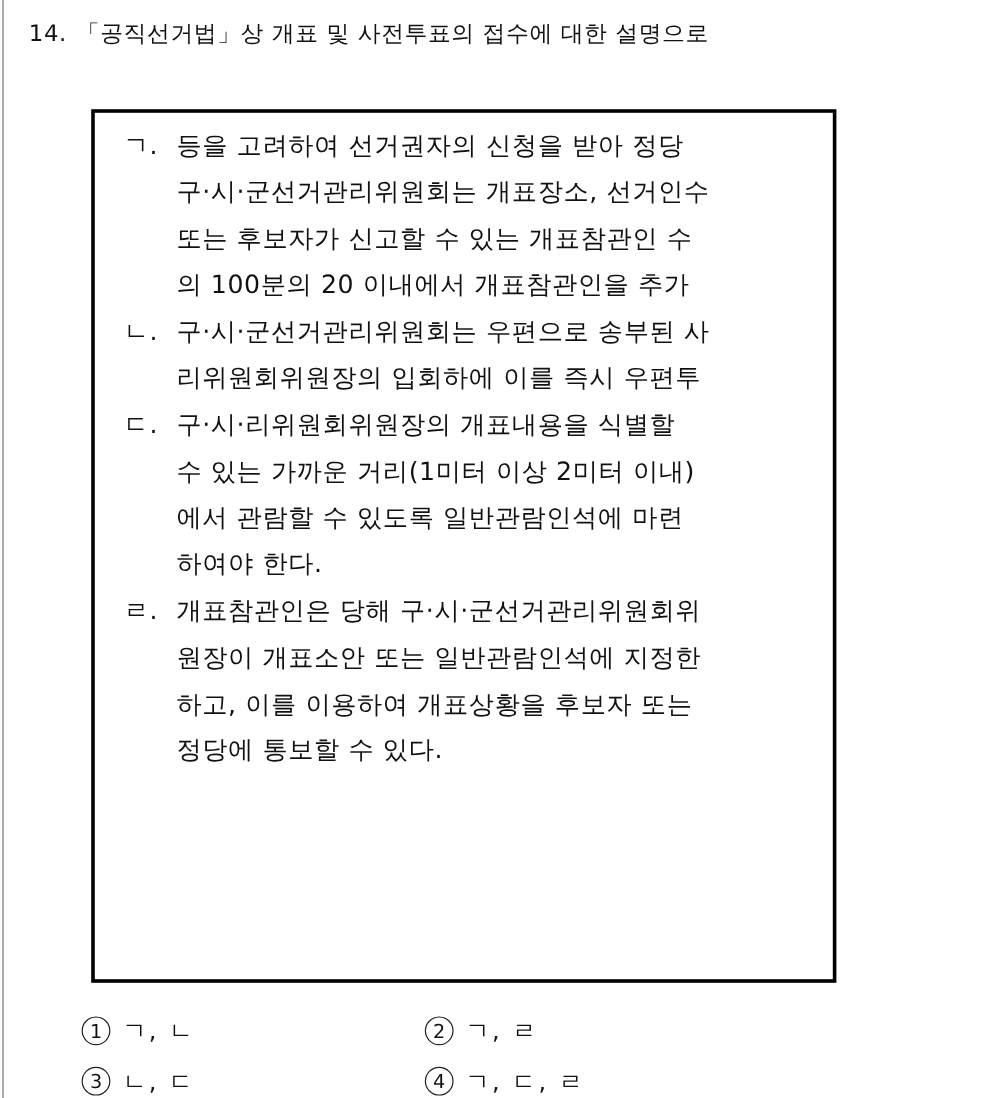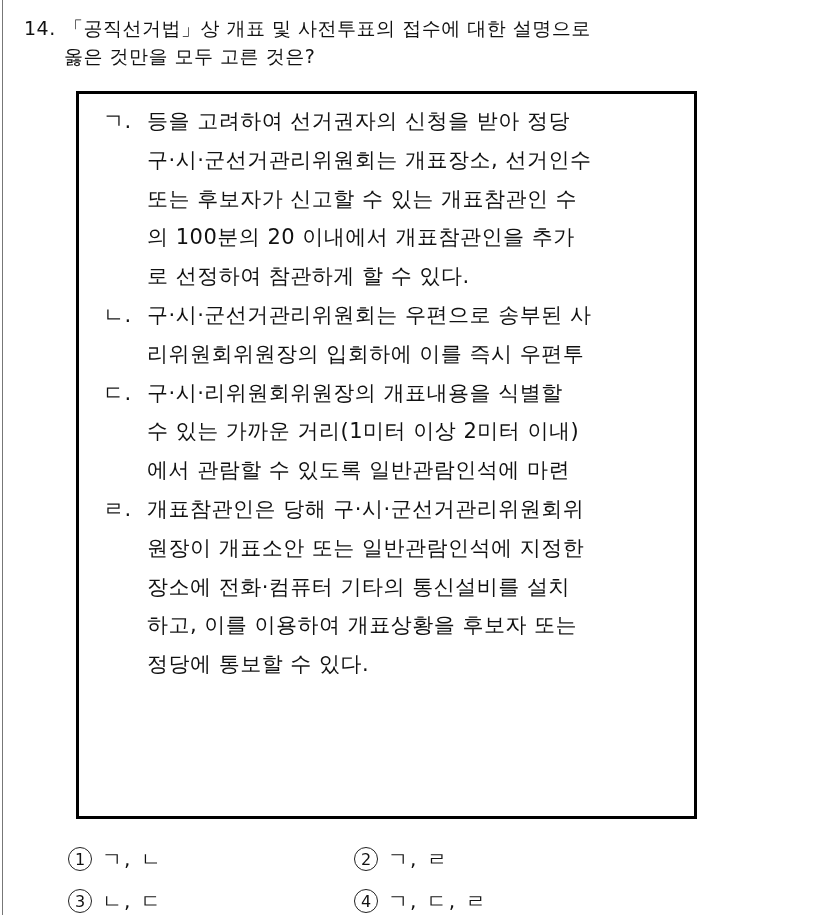--- a/index.html
+++ b/index.html
@@ -24,58 +24,54 @@
 </style>
 </head>
 <body>
 
 <div class="left-rule"></div>
 
 <div class="question">
   <div class="q-line">
     <span class="q-num">14.</span><span>「공직선거법」상 개표 및 사전투표의 접수에 대한 설명으로</span>
   </div>
-  <div class="q-line">
-    <span class="q-indent"></span><span>옳은 것만을 모두 고른 것은?</span>
-  </div>
 </div>
 
 <div class="box">
   <div class="items">
     <div class="item">
       <span class="item-marker">ㄱ.</span>
       <span class="item-text">
         <span class="item-line">등을 고려하여 선거권자의 신청을 받아 정당</span>
         <span class="item-line">구·시·군선거관리위원회는 개표장소, 선거인수</span>
         <span class="item-line">또는 후보자가 신고할 수 있는 개표참관인 수</span>
         <span class="item-line">의 100분의 20 이내에서 개표참관인을 추가</span>
-        <span class="item-line">로 선정하여 참관하게 할 수 있다.</span>
       </span>
     </div>
     <div class="item">
       <span class="item-marker">ㄴ.</span>
       <span class="item-text">
         <span class="item-line">구·시·군선거관리위원회는 우편으로 송부된 사</span>
         <span class="item-line">리위원회위원장의 입회하에 이를 즉시 우편투</span>
       </span>
     </div>
     <div class="item">
       <span class="item-marker">ㄷ.</span>
       <span class="item-text">
         <span class="item-line">구·시·리위원회위원장의 개표내용을 식별할</span>
         <span class="item-line">수 있는 가까운 거리(1미터 이상 2미터 이내)</span>
         <span class="item-line">에서 관람할 수 있도록 일반관람인석에 마련</span>
+        <span class="item-line">하여야 한다.</span>
       </span>
     </div>
     <div class="item">
       <span class="item-marker">ㄹ.</span>
       <span class="item-text">
         <span class="item-line">개표참관인은 당해 구·시·군선거관리위원회위</span>
         <span class="item-line">원장이 개표소안 또는 일반관람인석에 지정한</span>
-        <span class="item-line">장소에 전화·컴퓨터 기타의 통신설비를 설치</span>
         <span class="item-line">하고, 이를 이용하여 개표상황을 후보자 또는</span>
         <span class="item-line">정당에 통보할 수 있다.</span>
       </span>
     </div>
   </div>
 </div>
 
 <div class="options">
   <div class="opt-row">
     <div class="opt">

